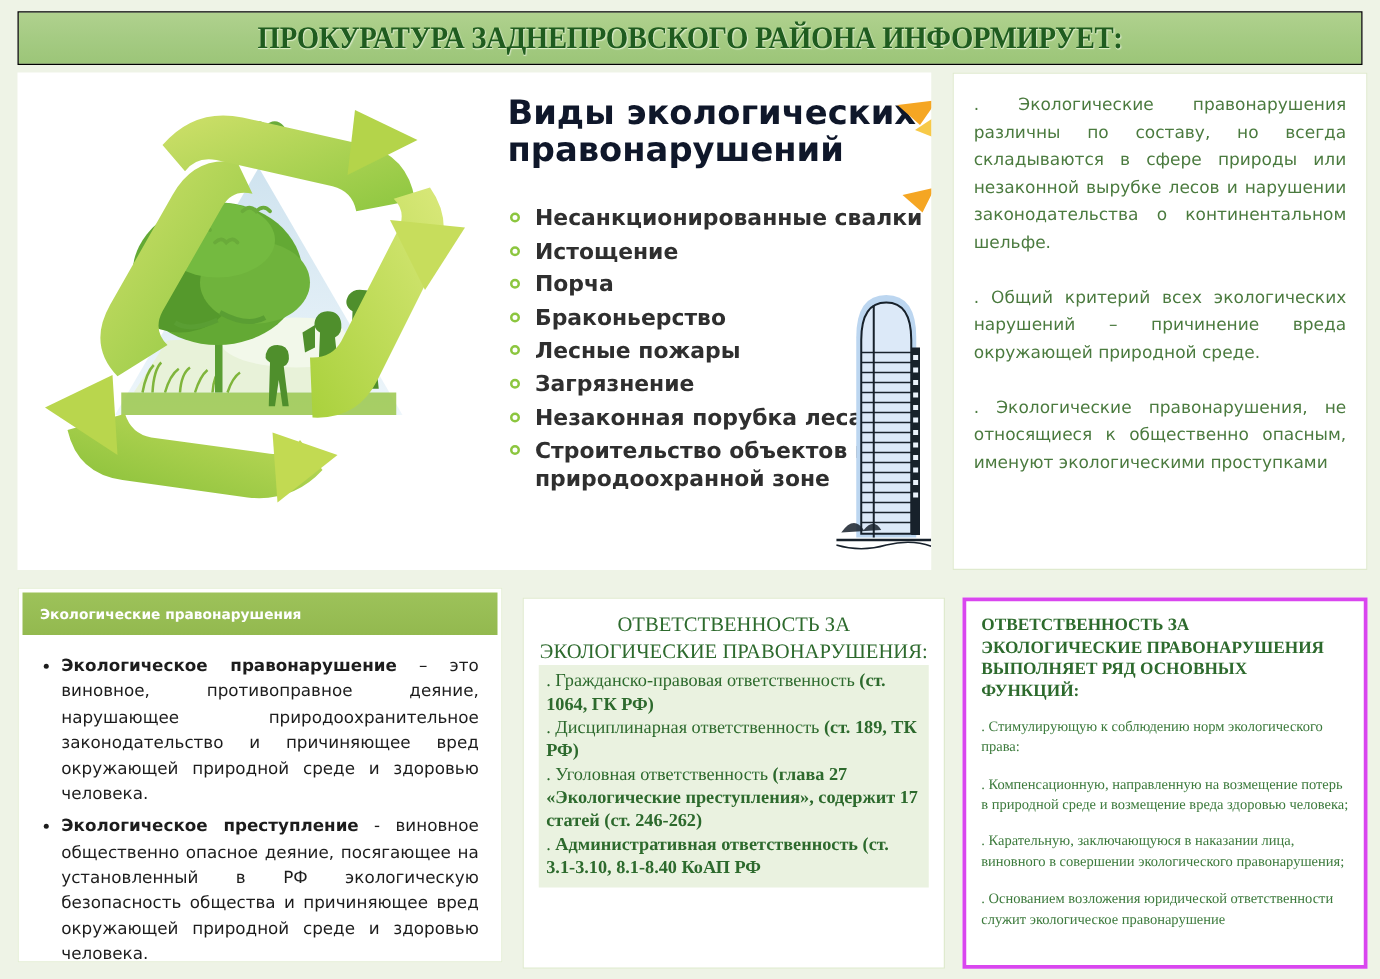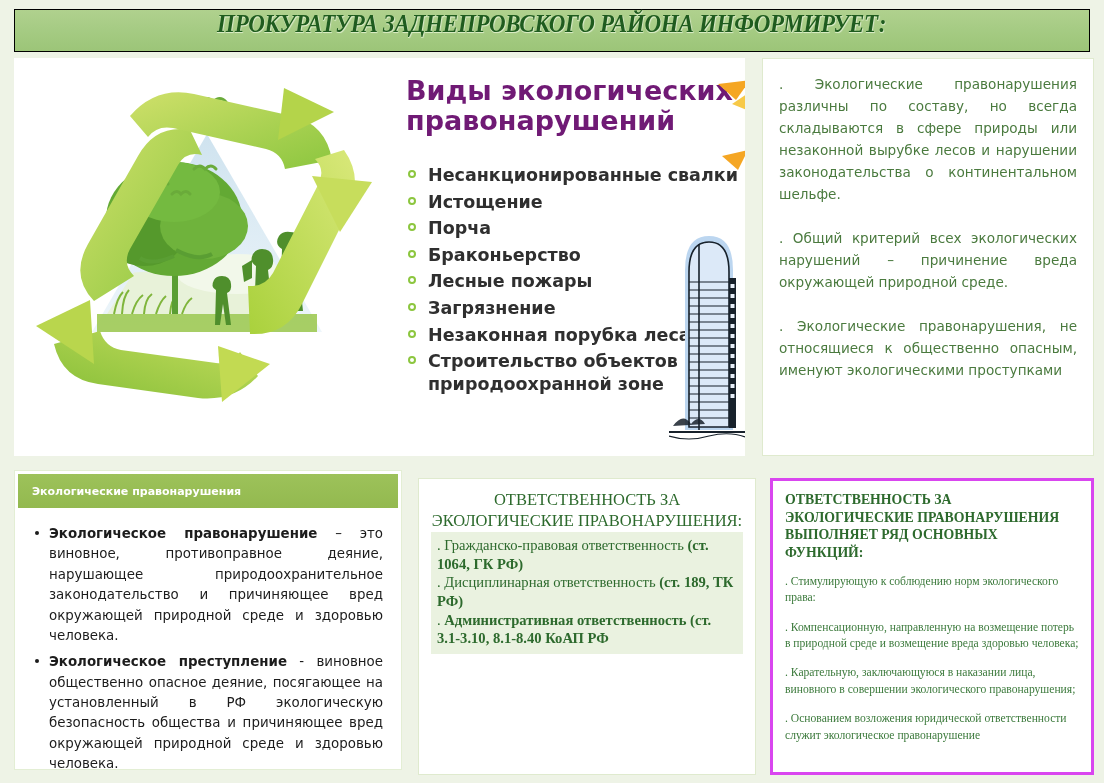--- a/index.html
+++ b/index.html
@@ -9,23 +9,22 @@
     font-family:"Liberation Sans", sans-serif;
     overflow:hidden;
   }
   .poster{position:relative;width:1104px;height:783px;background:#eef3e6;}
 
   
   .title-banner{
     position:absolute;left:14px;top:9px;width:1076px;height:43px;
     background:linear-gradient(180deg,#b0d18e 0%,#a5cb83 50%,#9cc578 100%);
     border:1px solid #000;
-    display:flex;align-items:flex-start;justify-content:center;
+    display:flex;align-items:center;justify-content:center;
     box-sizing:border-box;
-    font-style:italic;
   }
   .title-text{
     font-family:"Liberation Serif", serif;
     font-weight:bold;
     font-size:25px;
     letter-spacing:-0.3px;
     color:#1f5c1f;
     text-align:center;
     white-space:nowrap;
     transform:scaleX(0.92);
@@ -48,21 +47,21 @@
     color:#4a7a3e;text-align:justify;
     font-family:"DejaVu Sans", sans-serif;
   }
 
   
   .illus{position:absolute;left:0;top:0;width:731px;height:398px;}
   .recycle-wrap{position:absolute;left:8px;top:6px;width:370px;height:385px;}
   .illus-head{
     position:absolute;left:392px;top:18px;width:340px;
     font-family:"DejaVu Sans", sans-serif;
-    font-weight:bold;font-size:27px;line-height:1.12;color:#701a75;
+    font-weight:bold;font-size:27px;line-height:1.12;color:#0f172a;
   }
   .illus-list{
     position:absolute;left:392px;top:106px;width:330px;
     margin:0;padding:0;list-style:none;
   }
   .illus-list li{
     position:relative;padding-left:22px;margin-bottom:3.5px;
     font-family:"DejaVu Sans", sans-serif;
     font-size:17.5px;font-weight:bold;color:#2f2f2f;line-height:1.32;
     white-space:nowrap;
@@ -320,20 +319,21 @@
         <b>Экологическое преступление</b><span> - виновное общественно опасное деяние, посягающее на установленный в РФ экологическую безопасность общества и причиняющее вред окружающей природной среде и здоровью человека.</span>
       </li>
     </ul>
   </div>
 
   <div class="bm-panel">
     <div class="bm-title">ОТВЕТСТВЕННОСТЬ ЗА ЭКОЛОГИЧЕСКИЕ ПРАВОНАРУШЕНИЯ:</div>
     <div class="bm-body">
       <p><span>. Гражданско-правовая ответственность </span><b>(ст. 1064, ГК РФ)</b></p>
       <p><span>. Дисциплинарная ответственность </span><b>(ст. 189, ТК РФ)</b></p>
+      <p><span>. Уголовная ответственность </span><b>(глава 27 «Экологические преступления», содержит 17 статей (ст. 246-262)</b></p>
       <p><span>. </span><b>Административная ответственность (ст. 3.1-3.10, 8.1-8.40 КоАП РФ</b></p>
     </div>
   </div>
 
   <div class="br-panel">
     <div class="br-title">ОТВЕТСТВЕННОСТЬ ЗА ЭКОЛОГИЧЕСКИЕ ПРАВОНАРУШЕНИЯ ВЫПОЛНЯЕТ РЯД ОСНОВНЫХ ФУНКЦИЙ:</div>
     <p class="item">. Стимулирующую к соблюдению норм экологического права:</p>
     <p class="item">. Компенсационную, направленную на возмещение потерь в природной среде и возмещение вреда здоровью человека;</p>
     <p class="item">. Карательную, заключающуюся в наказании лица, виновного в совершении экологического правонарушения;</p>
     <p class="item">. Основанием возложения юридической ответственности служит экологическое правонарушение</p>

